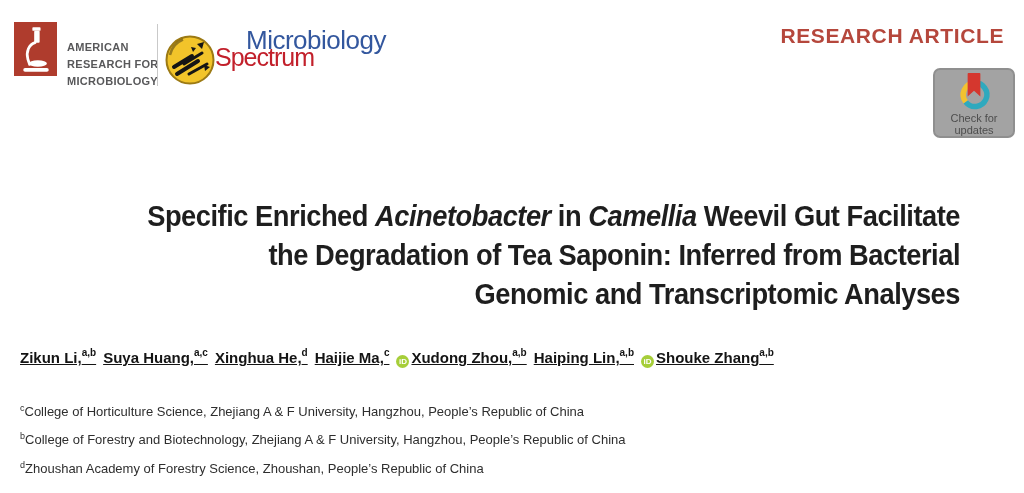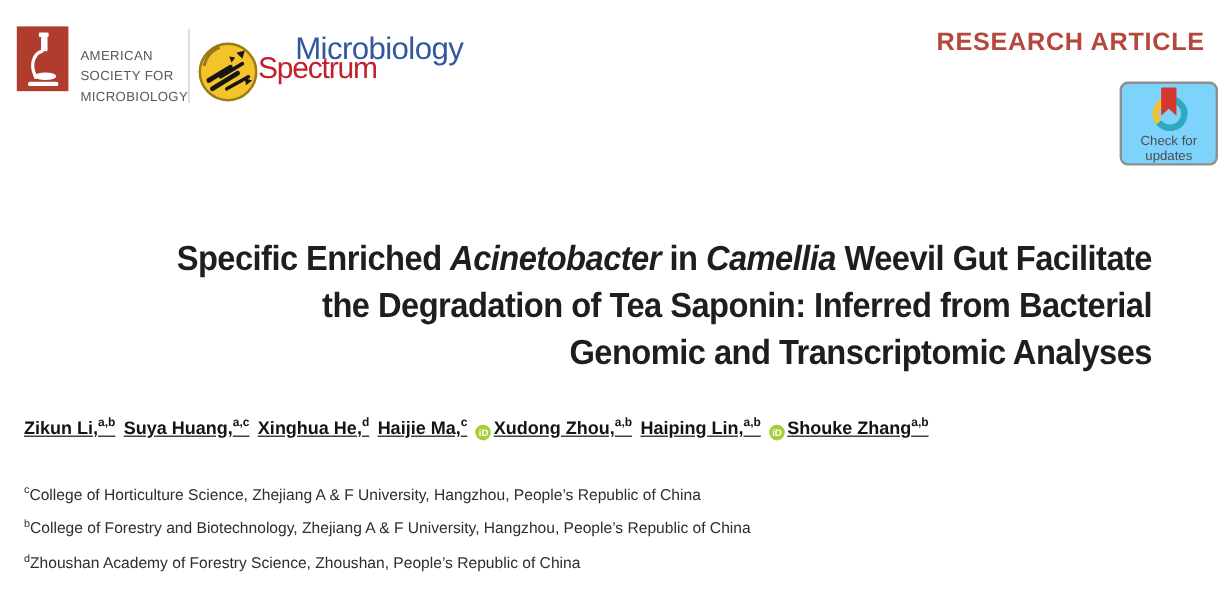--- a/index.html
+++ b/index.html
@@ -3,34 +3,34 @@
 <meta charset="utf-8">
 <style>
   * { margin:0; padding:0; box-sizing:border-box; }
   html,body { background:#ffffff; }
   body { font-family:"Liberation Sans", sans-serif; }
   .page { position:relative; width:1024px; height:493px; background:#fff; overflow:hidden; }
 
   
   .asm-square { position:absolute; left:14px; top:22px; width:43px; height:54px;
                 background:var(--asm-red,#AF3C2D); display:flex; align-items:center; justify-content:center; }
-  .asm-text { position:absolute; left:67px; top:39px; font-weight:normal; font-size:11px;
+  .asm-text { position:absolute; left:67px; top:39px; font-weight:bold; font-size:11px;
               line-height:17px; color:#58585A; letter-spacing:0.3px; }
   .logo-divider { position:absolute; left:157px; top:24px; width:1px; height:62px; background:#C9C9C9; }
   .petri { position:absolute; left:164px; top:34px; width:52px; height:52px; }
   .wm-top { position:absolute; left:246px; top:25px; font-size:26px; letter-spacing:-0.5px;
             color:var(--journal-blue,#33579E); }
   .wm-bottom { position:absolute; left:215px; top:43px; font-size:25px; font-weight:normal;
                letter-spacing:-1px; color:var(--journal-red,#C2202B); }
   .article-type { position:absolute; right:20px; top:24px; font-size:21px; font-weight:bold;
                   letter-spacing:0.6px; color:var(--article-type-red,#B5473C); }
 
   
   .badge { position:absolute; left:933px; top:68px; width:82px; height:70px;
-           background:#7dd3fc; border:2px solid #8F8F8F; border-radius:7px;
+           background:#a3a3a3; border:2px solid #8F8F8F; border-radius:7px;
            display:flex; flex-direction:column; align-items:center; cursor:pointer; }
   .badge svg { margin-top:2px; }
   .badge-label { font-size:11px; line-height:12px; color:#4D4D4D; text-align:center; }
 
   
   .title { position:absolute; left:20px; top:197px; width:1000px; color:#1E1E1E;text-align:right; }
   .title-inner { transform:scaleX(0.94); transform-origin:0 0; }
   .title-line { white-space:nowrap; font-weight:bold; font-size:29px; line-height:39px;
                 letter-spacing:-0.5px; }
   .title-line i { font-style:italic; }
@@ -59,21 +59,21 @@
         <rect x="18" y="3" width="9" height="4" rx="1"></rect>
         <rect x="20" y="7" width="6" height="13" rx="1"></rect>
         <ellipse cx="24" cy="43" rx="10" ry="3.5"></ellipse>
         <rect x="8" y="48" width="28" height="4" rx="2"></rect>
       </g>
       <path d="M21 20 C14 22 11 30 13 38 L15 44" stroke="#ffffff" stroke-width="3" fill="none" stroke-linecap="round"></path>
     </svg>
   </div>
   <div class="asm-text">
     <div>AMERICAN</div>
-    <div>SOCIETY FOR</div>
+    <div>RESEARCH FOR</div>
     <div>MICROBIOLOGY</div>
   </div>
   <div class="logo-divider"></div>
 
   <svg class="petri" viewBox="0 0 52 52">
     <circle cx="26" cy="26" r="23.5" fill="#F2C42A" stroke="#9C7A14" stroke-width="2"></circle>
     <path d="M6 21 A21.5 21.5 0 0 1 19 5.5" stroke="#4A3D12" stroke-width="2.5" fill="none" opacity="0.55"></path>
     <g stroke="#151515" stroke-linecap="round">
       <path d="M10 33 L28 22" stroke-width="4"></path>
       <path d="M13 40 L34 27" stroke-width="4"></path>

